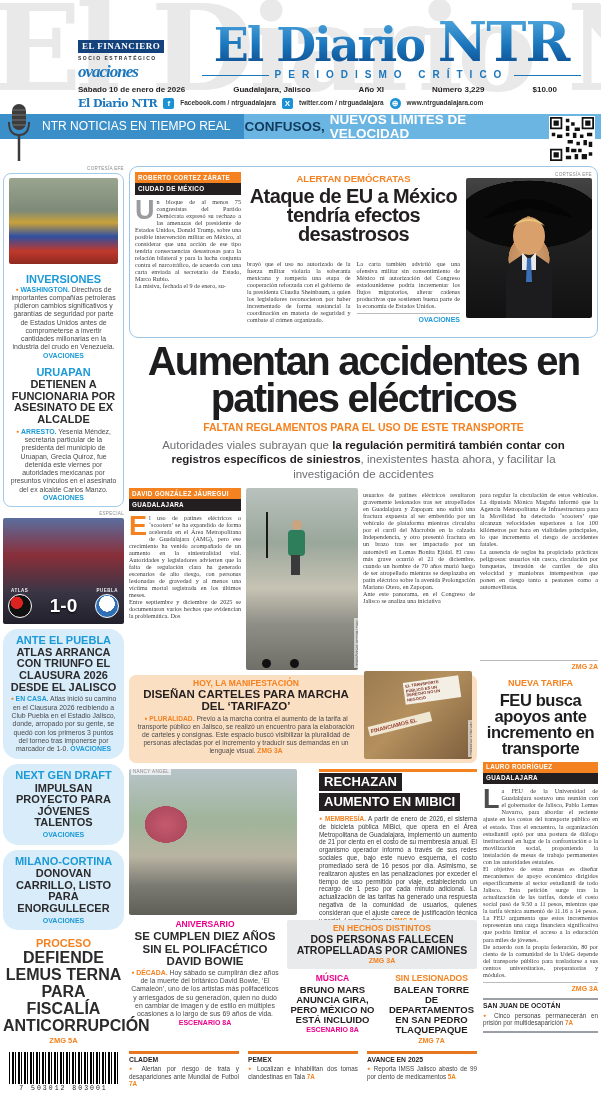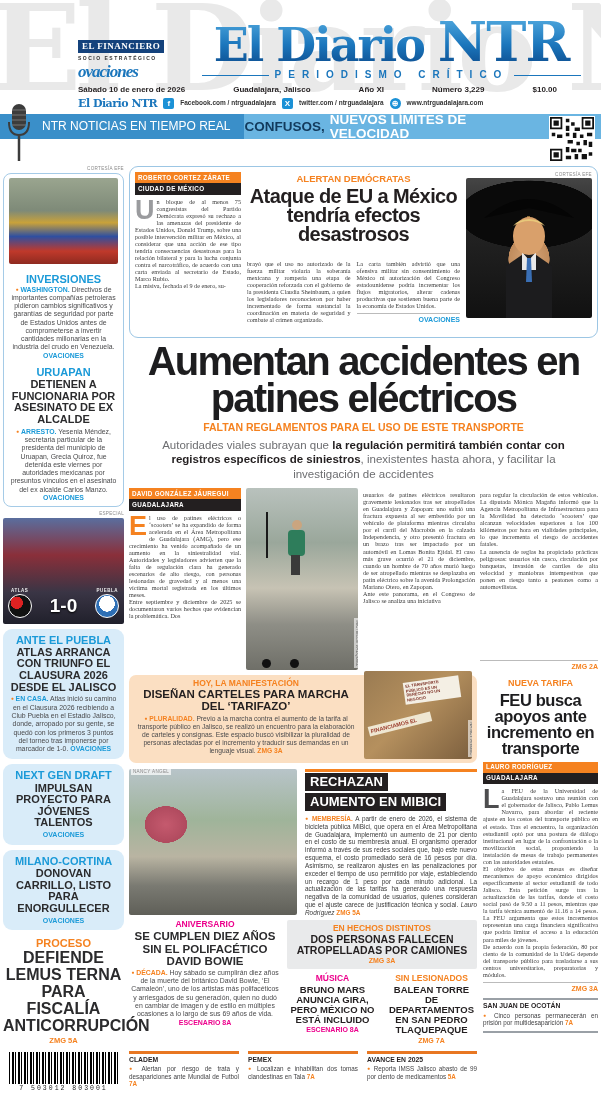--- a/index.html
+++ b/index.html
@@ -61,21 +61,21 @@
             white-space:pre-line;margin:3px 0 0;}
   .dropcap{float:left;font:bold 27px/0.78 "Liberation Sans",sans-serif;padding:2px 2px 0 0;}
   .dc-gray{color:#9a9b9e;} .dc-orange{color:#f58220;} .dc-dark{color:#4d4d4f;}
   .endtag{border-top:1px solid #bbb;margin-top:4px;padding-top:2px;text-align:right;
           font:bold 7px/1 "Liberation Sans",sans-serif;}
   
   .box1{border:1px solid #a5cbe7;border-radius:8px;padding:4px 5px;margin-top:1px;}
   .ph{border-radius:2px;position:relative;overflow:hidden;}
   .ph-venezuela{height:86px;background:
      linear-gradient(180deg,#9aa58f 0%,#7e8a78 38%,#c9a23a 52%,#2f4fa0 68%,#c0392b 85%,#8e2a20 100%);}
-  .bluebox{background:#d9ecf9;border-radius:9px;padding:5px 5px 6px;margin-top:5px;}
+  .bluebox{background:#d9ecf9;border-radius:15px;padding:5px 5px 6px;margin-top:5px;}
   .match{height:106px;background:linear-gradient(180deg,#5a6e9e 0%,#8a2f3a 35%,#3a3545 70%,#20202b 100%);
          position:relative;border-radius:2px;overflow:hidden;}
   .score-row{position:absolute;left:0;right:0;bottom:6px;display:flex;align-items:center;
              justify-content:space-between;padding:0 5px;}
   .crest{width:22px;height:22px;border-radius:50%;border:1.5px solid #fff;flex:none;}
   .crest-atlas{background:radial-gradient(circle at 35% 35%,#d22 30%,#111 31%);}
   .crest-puebla{background:radial-gradient(circle at 50% 40%,#fff 45%,#2e6fb5 46%);}
   .team{position:absolute;bottom:30px;font:bold 4.5px/1 "Liberation Sans",sans-serif;color:#eee;letter-spacing:.5px;}
   .team-home{left:8px;} .team-away{right:6px;}
   .score{color:#fff;font:bold 19px/1 "Liberation Sans",sans-serif;text-shadow:0 1px 2px #000;}
@@ -121,21 +121,21 @@
   .peach{background:#fbdfc2;border-radius:7px;padding:4px 5px;display:flex;gap:6px;height:80px;overflow:visible;}
   .peach-txt{flex:1;min-width:0;}
   .p-kicker{font:bold 8.5px/1.1 "Liberation Sans",sans-serif;text-align:center;}
   .p-head{font:bold 11.5px/1.03 "Liberation Sans",sans-serif;text-align:center;margin:1px 0 2px;}
   .p-blurb{font:6.7px/1.18 "Liberation Sans",sans-serif;text-align:center;color:#4a4a4c;margin:0;}
   .ph-signs{width:108px;flex:none;position:relative;margin-top:-8px;height:88px;border-radius:2px;overflow:hidden;
      background:linear-gradient(135deg,#9a7b52 0%,#b5905e 45%,#7c5f3e 100%);}
   .sign{position:absolute;background:#f4efe4;color:#7a2b20;font:bold 4px/1.15 "Liberation Sans",sans-serif;
         padding:2px;transform:rotate(-8deg);width:52px;}
   .sign2{top:48px;left:4px;transform:rotate(-14deg);width:60px;font-size:5.5px;color:#9a3a2a;background:#efe7d2;}
-  .mibici-row{display:flex;gap:8px;margin-top:6px;height:146px;}
+  .mibici-row{display:flex;gap:22px;margin-top:6px;height:146px;}
   .ph-mibici{width:168px;flex:none;position:relative;background:
      radial-gradient(ellipse 30px 26px at 22% 38%,#c55a6e 0%,#b04a5e 70%,rgba(0,0,0,0) 71%),
      linear-gradient(180deg,#b8c4c9 0%,#9fb49a 35%,#b9b4a2 60%,#7a7a72 80%,#5f5f58 100%);}
   .mibici-txt{flex:1;min-width:0;}
   .rech-h{border-top:3px solid #f58220;}
   .rech-bar{display:inline-block;background:#231f20;color:#fff;font:bold 13px/1 "Liberation Sans",sans-serif;
             padding:2px 5px 3px;margin-bottom:1px;}
   .grayy{background:#e9eaeb;border-radius:2px;padding:4px 4px 5px;text-align:center;}
   .g-kicker{font:bold 8.5px/1.1 "Liberation Sans",sans-serif;}
   .g-head{font:bold 10.5px/1.05 "Liberation Sans",sans-serif;margin:1px 0;}

